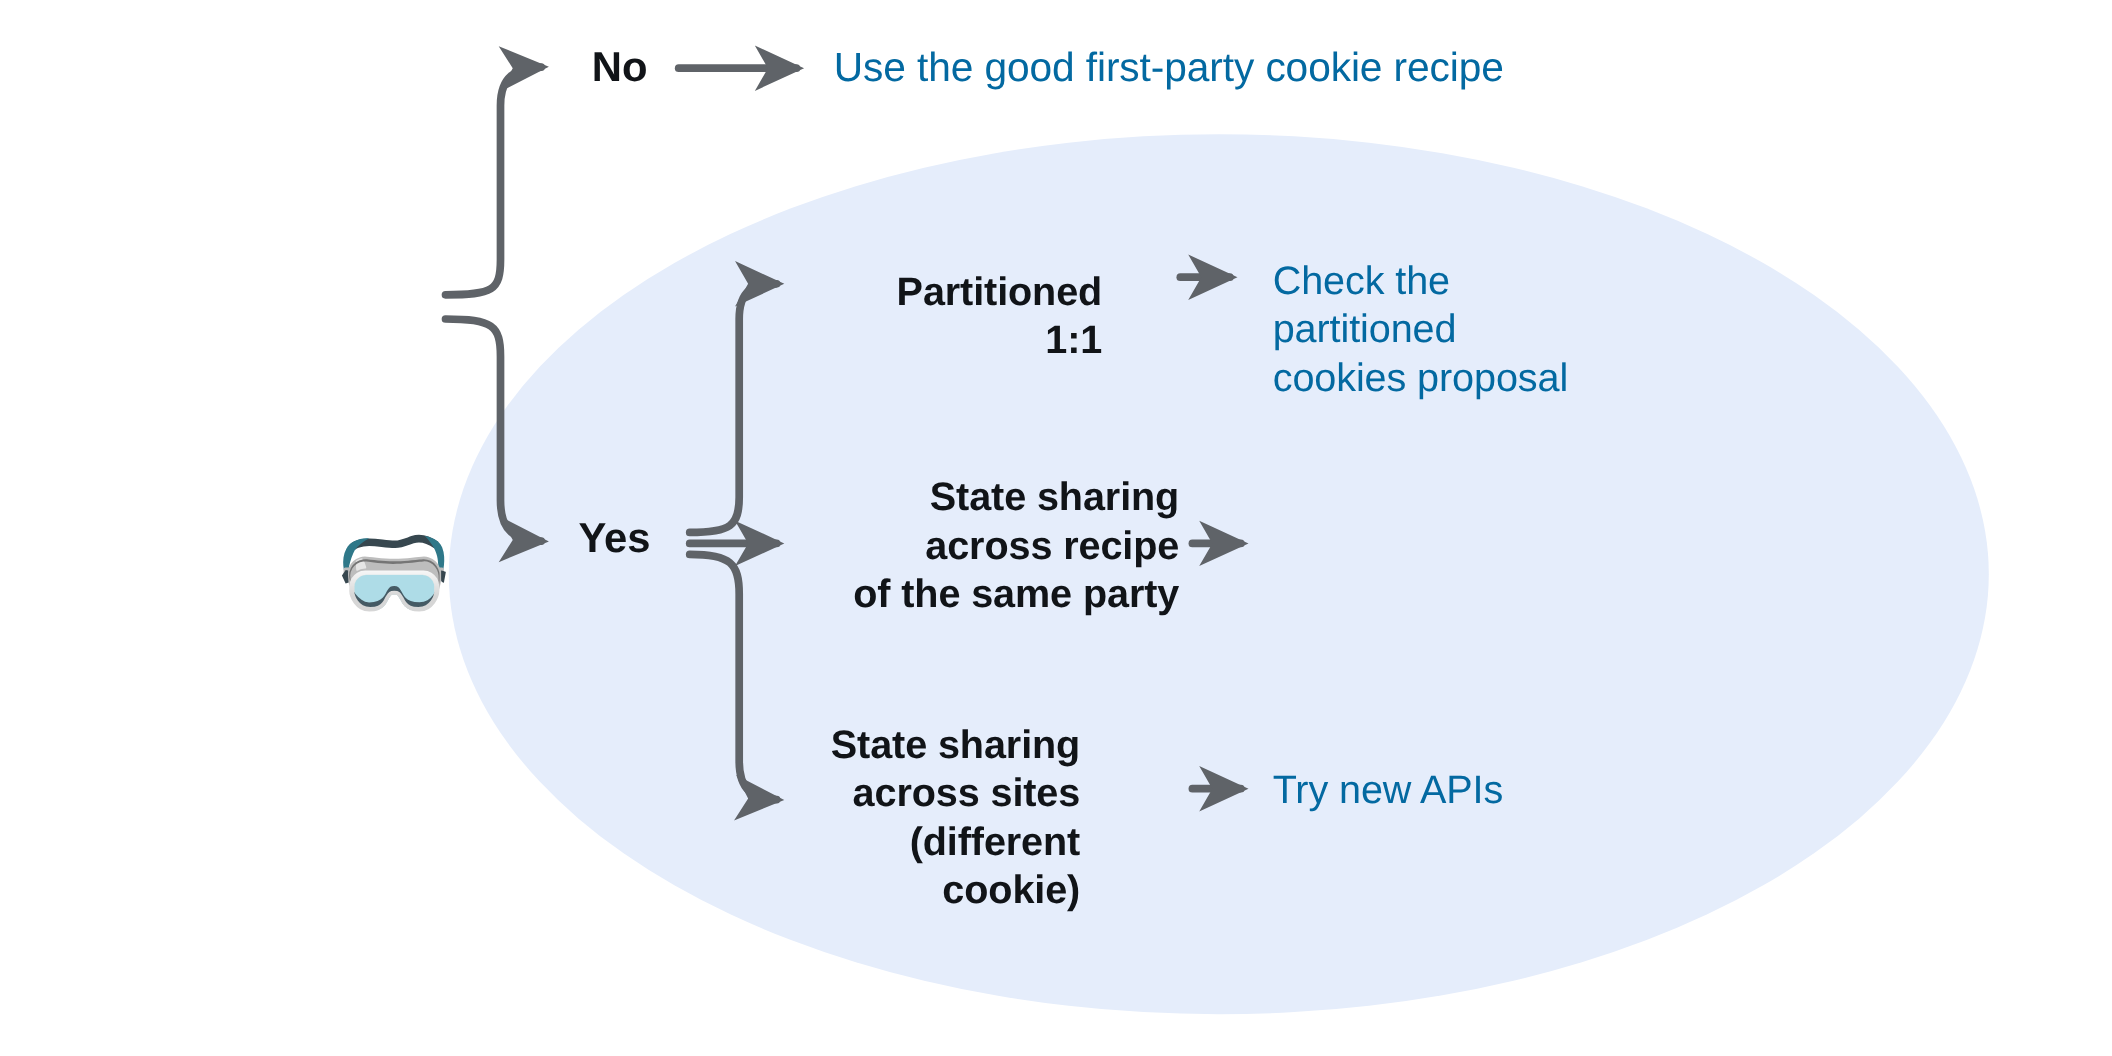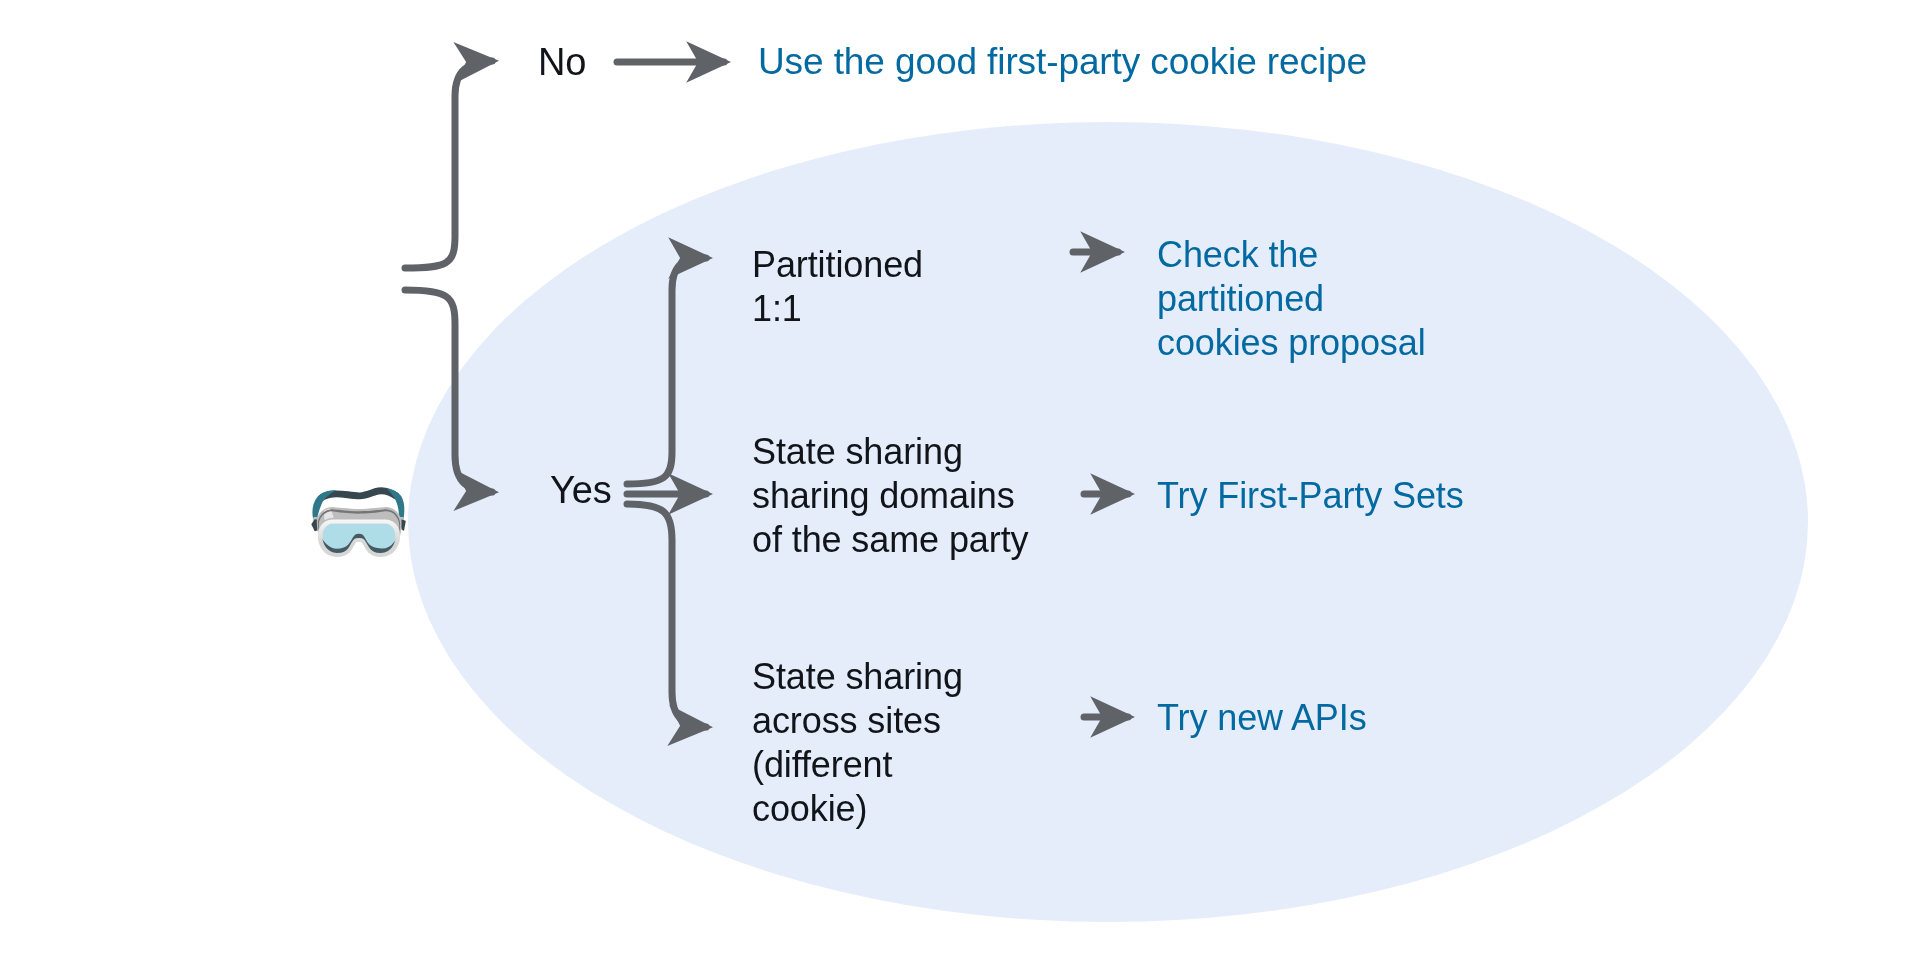--- a/index.html
+++ b/index.html
@@ -43,21 +43,22 @@
   }
 
   
   .node {
     position: absolute;
     line-height: 1.18;
     letter-spacing: -0.1px;
   }
   .dark {
     color: #111418;
-    font-weight: 400;
+    font-weight: 700;
+    text-align: right;
   }
   .blue {
     color: #0369a1;
     font-weight: 500;
   }
 
   .q-text {
     left: 82px;
     top: 205px;
     width: 300px;
@@ -65,21 +66,21 @@
     line-height: 1.22;
   }
   .q-text .hl { color: #4c8bf5; }
 
   .lbl-no {
     left: 538px;
     top: 40px;
     font-size: 38px;
   }
   .lbl-yes {
-    left: 550px;
+    left: 526px;
     top: 468px;
     font-size: 38px;
   }
 
   .n-first-party {
     left: 758px;
     top: 40px;
     font-size: 37px;
     white-space: nowrap;
   }
@@ -187,25 +188,24 @@
   </div>
 
   <div class="node n-partitioned-out blue">
     <span>Check the</span><br>
     <span>partitioned</span><br>
     <span>cookies proposal</span>
   </div>
 
   <div class="node n-state-domains dark">
     <span>State sharing</span><br>
-    <span>sharing domains</span><br>
+    <span>across recipe</span><br>
     <span>of the same party</span>
   </div>
 
-  <div class="node n-state-domains-out blue">Try First-Party Sets</div>
 
   <div class="node n-state-sites dark">
     <span>State sharing</span><br>
     <span>across sites</span><br>
     <span>(different</span><br>
     <span>cookie)</span>
   </div>
 
   <div class="node n-state-sites-out blue">Try new APIs</div>
 

